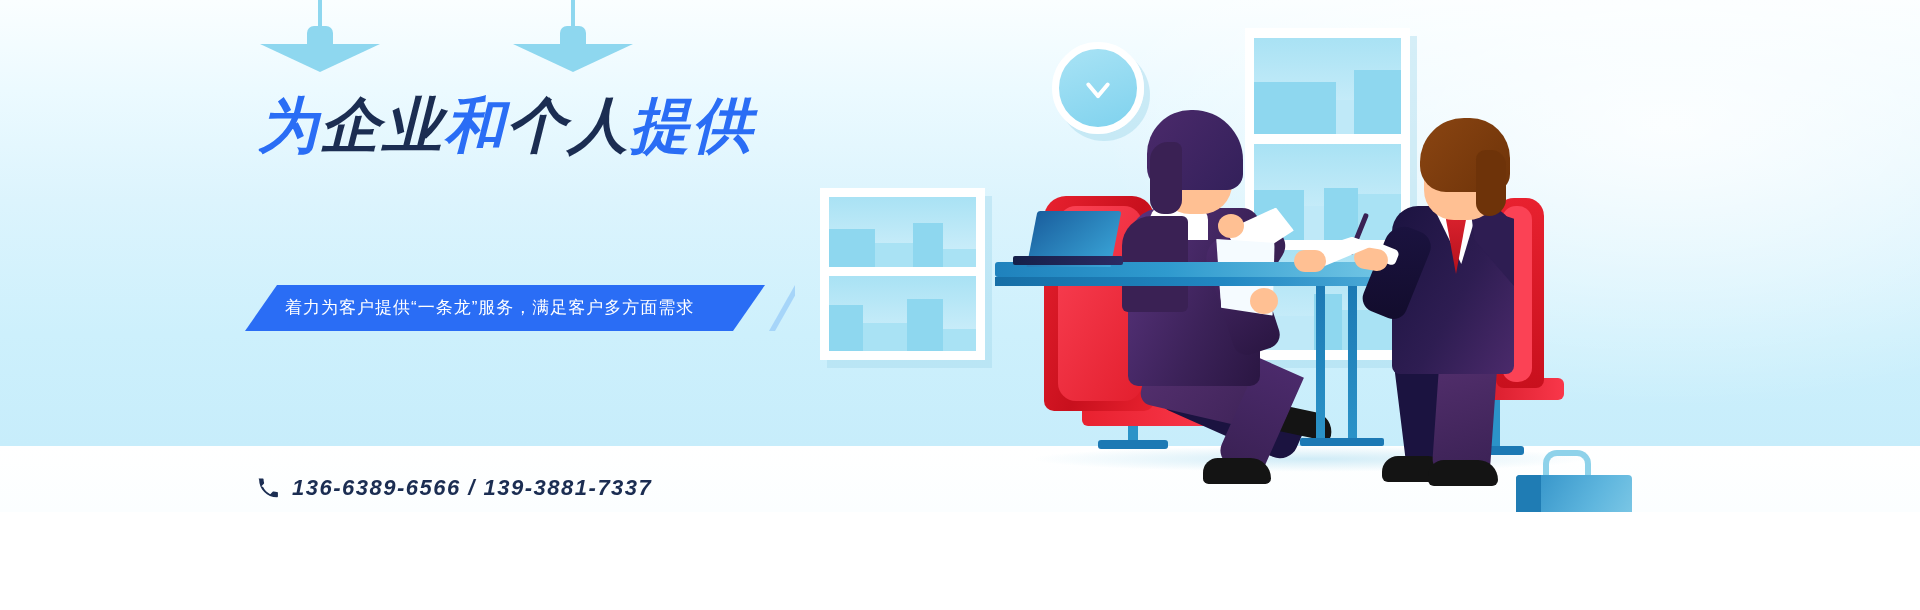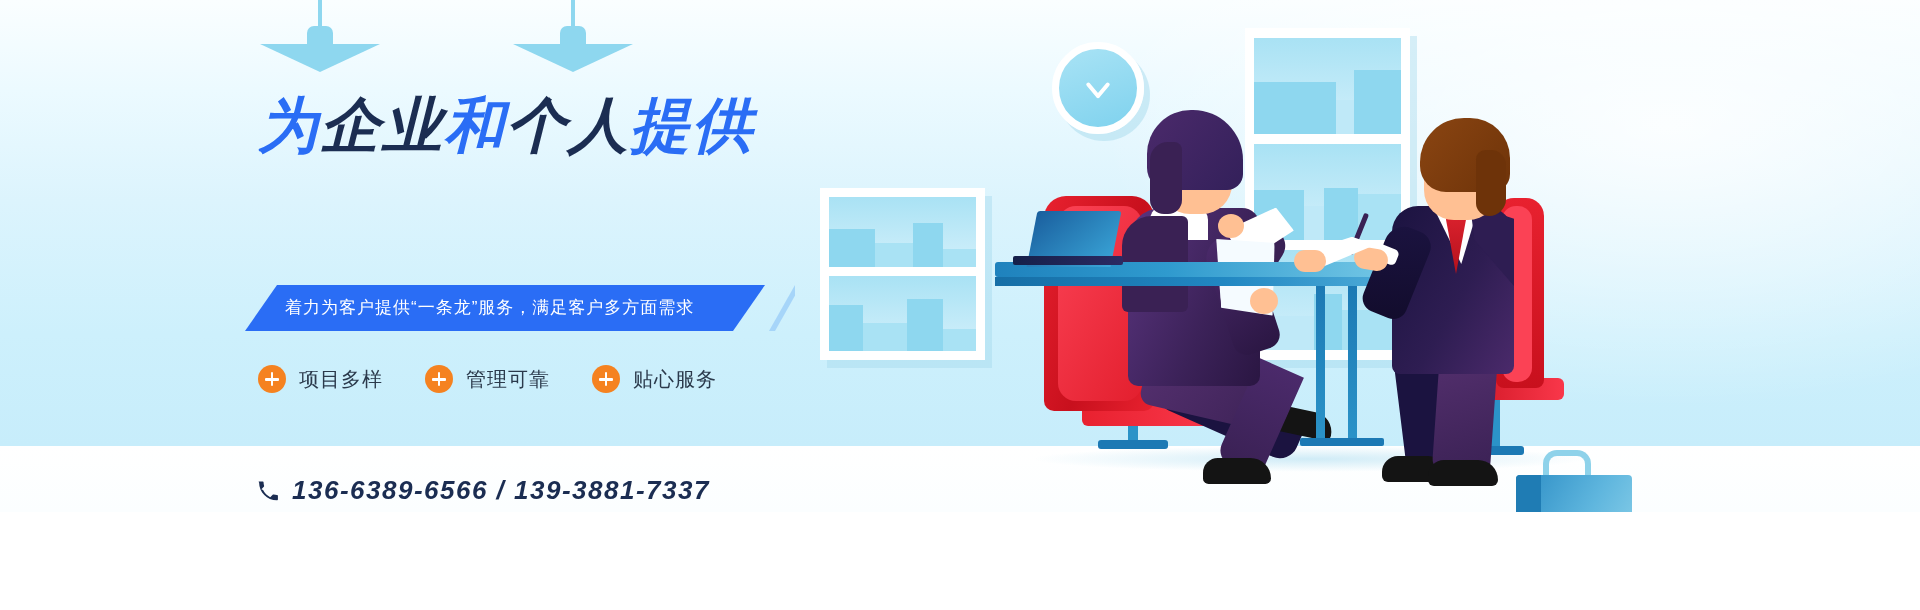--- a/index.html
+++ b/index.html
@@ -103,21 +103,21 @@
   .features{position:absolute;left:258px;top:365px;display:flex;align-items:center;gap:42px;}
   .feat{display:flex;align-items:center;gap:13px;}
   .feat .dot{width:28px;height:28px;border-radius:50%;background:#f58220;position:relative;flex:none;}
   .feat .dot:before,.feat .dot:after{content:"";position:absolute;background:#fff;border-radius:1px;}
   .feat .dot:before{left:7px;top:13px;width:14px;height:2.5px;}
   .feat .dot:after{left:12.75px;top:7px;width:2.5px;height:14px;}
   .feat .txt{font-size:20px;color:#2b3a4c;letter-spacing:1px;white-space:nowrap;}
 
   .phone{position:absolute;left:258px;top:475px;display:flex;align-items:center;gap:14px;}
   .phone .ic{width:20px;height:20px;color:#1b2d52;flex:none;}
-  .phone .num{font-size:26px;font-weight:bold;color:#1b2d52;letter-spacing:1.5px;font-style:italic;white-space:nowrap;}
+  .phone .num{font-size:22px;font-weight:bold;color:#1b2d52;letter-spacing:1.5px;font-style:italic;white-space:nowrap;}
 </style>
 </head>
 <body>
 
 <div class="banner">
 
   <div class="wall"></div>
   <div class="wall-glow"></div>
   <div class="floor"></div>
   <div class="floor-shadow"></div>
@@ -250,34 +250,20 @@
     <div class="headline">
       <span class="hl-blue">为</span><span class="hl-navy">企业</span><span class="hl-blue">和</span><span class="hl-navy">个人</span><span class="hl-blue">提供</span>
     </div>
 
     <div class="subbar">
       <span class="subbar-bg"></span>
       <span class="subbar-tail"></span>
       <span class="subbar-text">着力为客户提供“一条龙”服务，满足客户多方面需求</span>
     </div>
 
-    <div class="features">
-      <div class="feat">
-        <span class="dot"></span>
-        <span class="txt">项目多样</span>
-      </div>
-      <div class="feat">
-        <span class="dot"></span>
-        <span class="txt">管理可靠</span>
-      </div>
-      <div class="feat">
-        <span class="dot"></span>
-        <span class="txt">贴心服务</span>
-      </div>
-    </div>
 
     <div class="phone">
       <span class="ic">
         <svg viewBox="0 0 24 24" width="20" height="20" aria-hidden="true">
           <path fill="#1b2d52" d="M6.6 10.8c1.9 3.7 4.9 6.7 8.6 8.6l2.9-2.9c.4-.4.9-.5 1.3-.3 1.2.4 2.5.6 3.8.6.7 0 1.2.5 1.2 1.2V22c0 .7-.5 1.2-1.2 1.2C11.4 23.2 1.8 13.6 1.8 1.8.8 1.1 1.3.6 2 .6h4c.7 0 1.2.5 1.2 1.2 0 1.3.2 2.6.6 3.8.1.4 0 .9-.3 1.3l-2.9 2.9z" transform="translate(-0.5,0)"></path>
         </svg>
       </span>
       <span class="num">136-6389-6566 / 139-3881-7337</span>
     </div>
 

